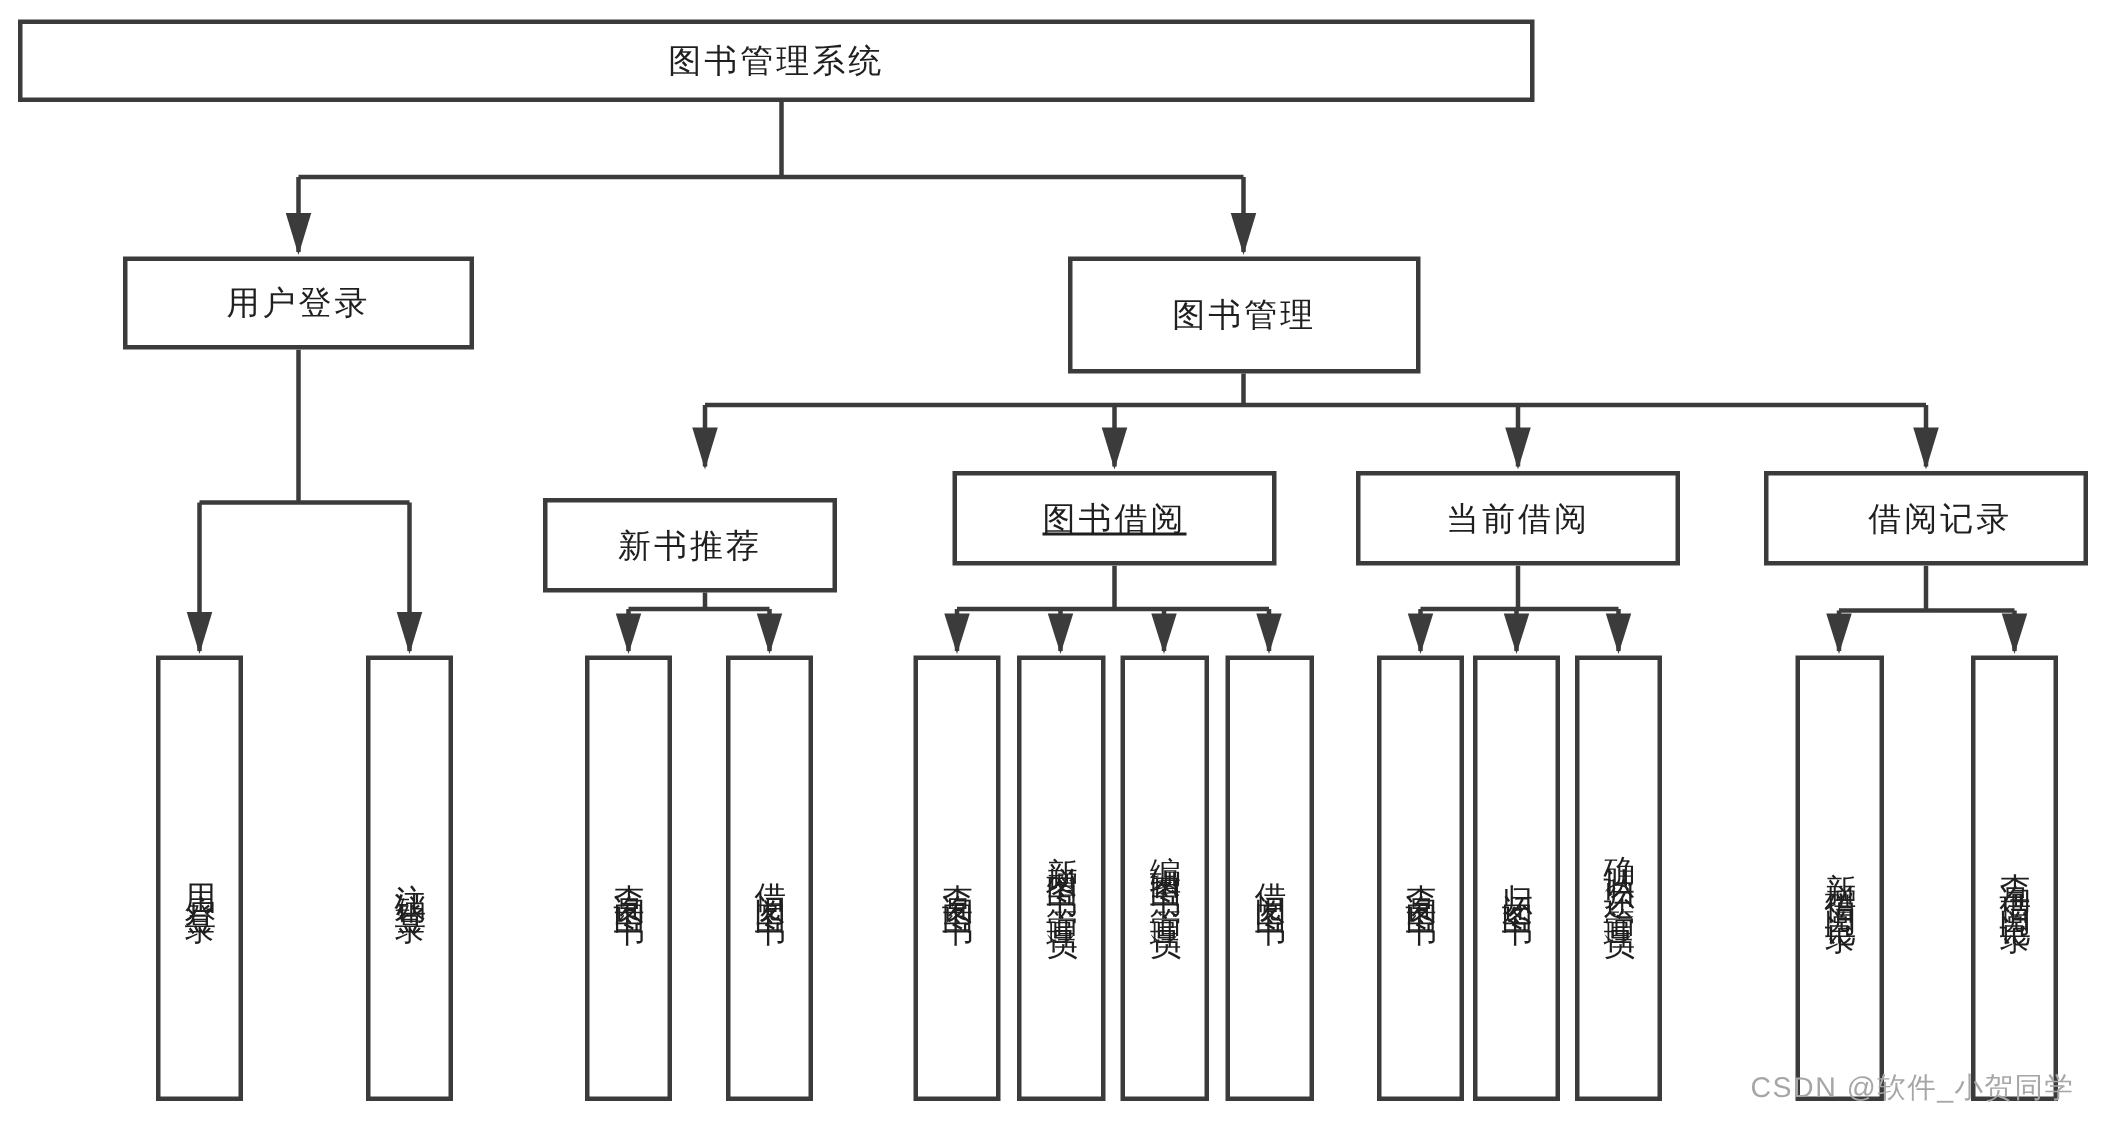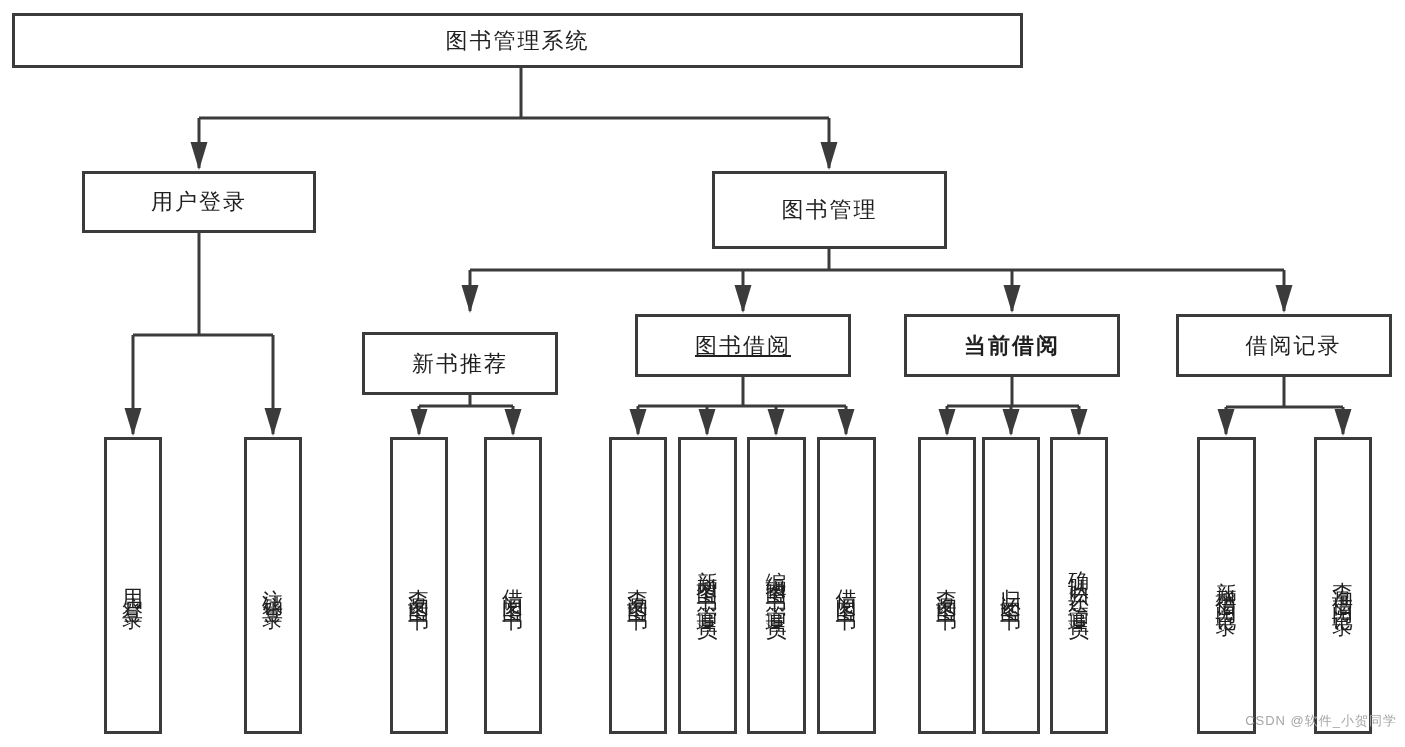--- a/index.html
+++ b/index.html
@@ -63,23 +63,23 @@
     writing-mode: vertical-rl;
     text-orientation: mixed;
     font-size: 21px;
     letter-spacing: 7px;
     line-height: 1;
     color: var(--text);
   }
 
   .watermark {
     position: absolute;
-    right: 8px;
+    right: 22px;
     top: 712px;
-    font-size: 13px;
+    font-size: 19px;
     color: var(--watermark);
     letter-spacing: 1px;
     margin-left: 44px;
   }
 </style>
 </head>
 <body>
 
 <div class="canvas">
 
@@ -155,21 +155,21 @@
   <div class="box" style="left:712px; top:171px; width:235px; height:78px;">
     <span>图书管理</span>
   </div>
 
   <div class="box" style="left:362px; top:332px; width:196px; height:63px;align-items:center;">
     <span>新书推荐</span>
   </div>
   <div class="box" style="left:635px; top:314px; width:216px; height:63px;text-decoration:underline;">
     <span>图书借阅</span>
   </div>
-  <div class="box" style="left:904px; top:314px; width:216px; height:63px;font-weight:bold;">
+  <div class="box" style="left:904px; top:314px; width:216px; height:63px;">
     <span>当前借阅</span>
   </div>
   <div class="box" style="left:1176px; top:314px; width:216px; height:63px;padding-left:19px;">
     <span>借阅记录</span>
   </div>
 
   <div class="vbox" style="left:104px; width:58px;">
     <span class="vlabel">用户登录</span>
   </div>
   <div class="vbox" style="left:244px; width:58px;">

